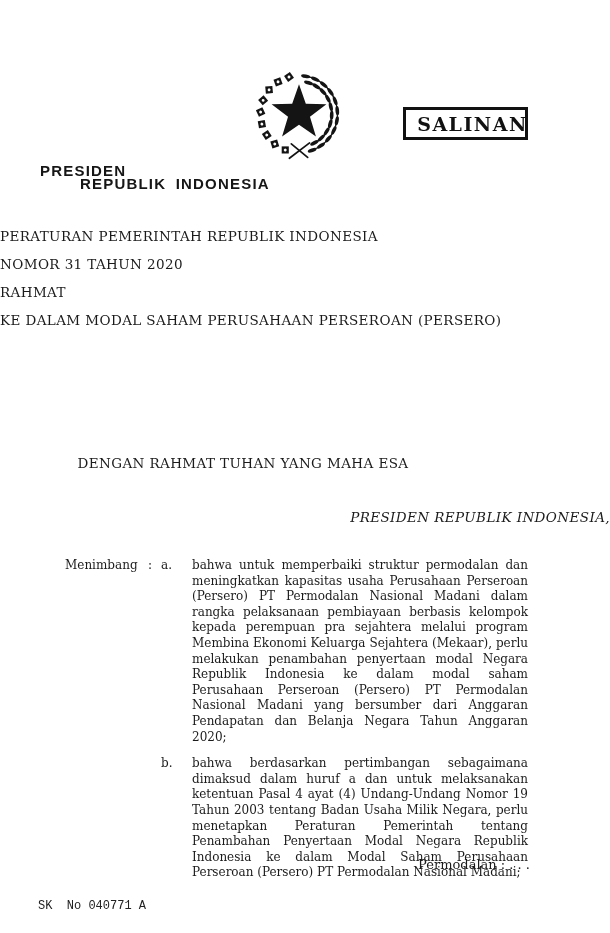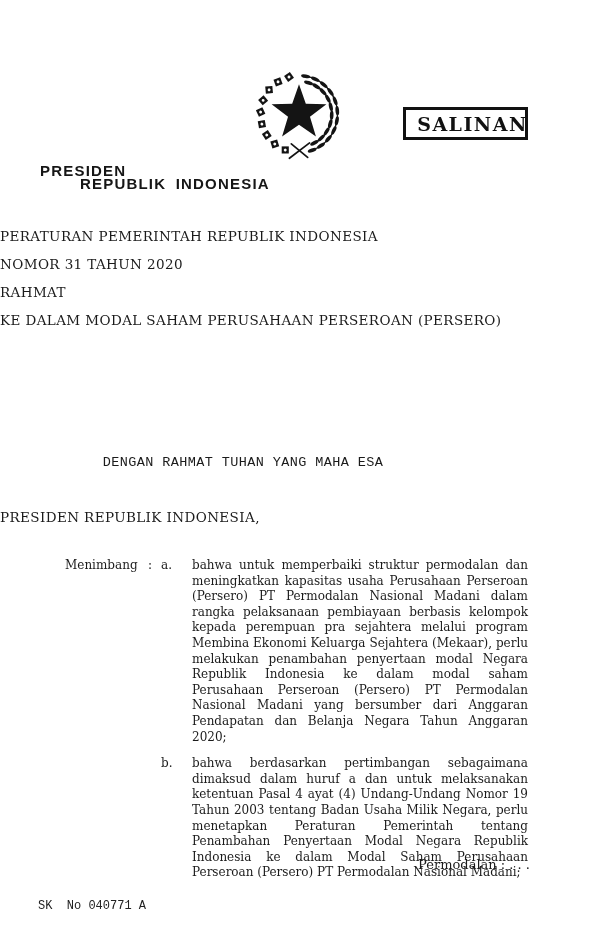--- a/index.html
+++ b/index.html
@@ -70,30 +70,30 @@
   .title-block .t-line { height: 28px; line-height: 20px; }
 
   .invocation {
     position: absolute;
     left: 0;
     top: 455px;
     width: 486px;
     text-align: center;
     font-size: 13.5px;
     letter-spacing: 0.4px;
-    font-family: Liberation Mono, monospace;
   }
   .authority {
     position: absolute;
     left: 0;
     top: 509px;
     width: 610px;
-    text-align: left;
+    text-align: right;
     font-size: 13.5px;
     letter-spacing: 0.4px;
+    font-style: italic;
   }
 
   
   .considering {
     position: absolute;
     left: 65px;
     top: 558px;
     width: 464px;
     display: flex;
     font-size: 12px;

